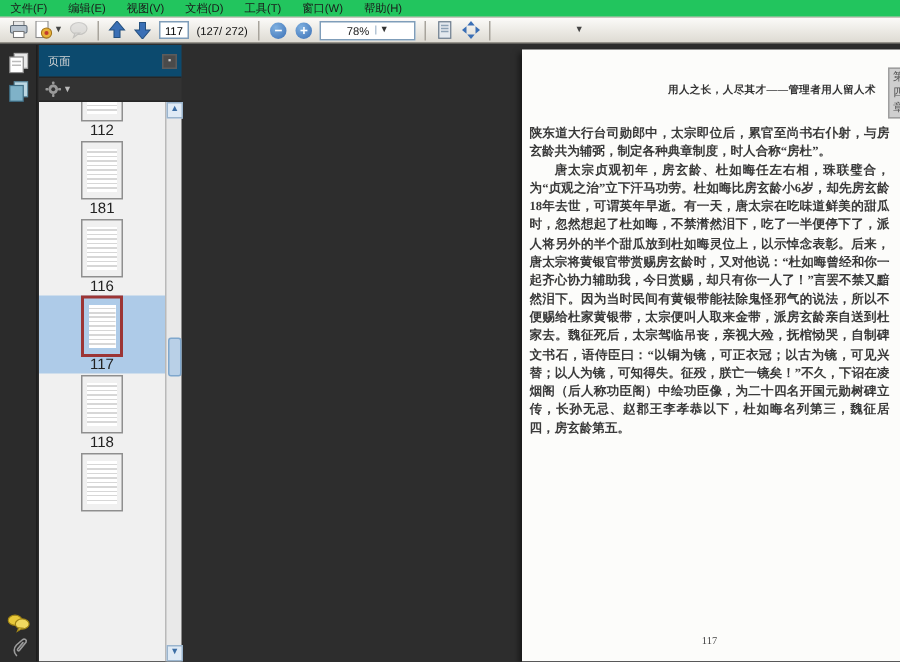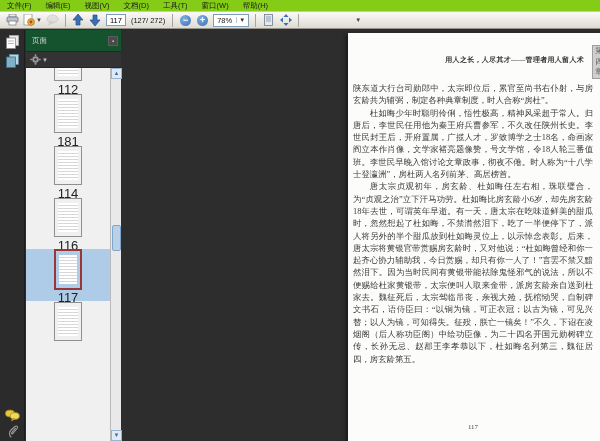--- a/index.html
+++ b/index.html
@@ -2,72 +2,72 @@
 <html><head>
 <meta charset="utf-8">
 <style>
   * { margin:0; padding:0; box-sizing:border-box; }
   html,body { width:600px; height:441px; overflow:hidden; }
   body { font-family:"Liberation Sans", sans-serif; font-size:8px; color:#222; background:#2d2d2d; }
   #window { position:relative; width:600px; height:441px; }
 
   
   #menubar { position:absolute; left:0; top:0; width:600px; height:12px;
-    background:#84cc16; border-bottom:1px solid #c9c6bd; display:flex; align-items:center; }
+    background:#22c55e; border-bottom:1px solid #c9c6bd; display:flex; align-items:center; }
   .menu-item { padding:0 7px; font-size:7.5px; line-height:11px; color:#1a1a1a; cursor:default; }
 
   
   #toolbar { position:absolute; left:0; top:12px; width:600px; height:17px;
     background:linear-gradient(#fbfaf8,#dedbd3); border-bottom:1px solid #96938b;
     display:flex; align-items:center; padding:0 4px; }
   .tb-btn { height:15px; min-width:15px; display:flex; align-items:center; justify-content:center;
     margin:0 1px; border:1px solid transparent; border-radius:2px; background:transparent; cursor:pointer; }
   .tb-btn.disabled { opacity:.45; cursor:default; }
   .tb-sep { width:1px; height:13px; background:#a8a49c; margin:0 4px; }
   .caret { font-size:6px; color:#444; margin-left:1px; }
   #page-input { width:20px; height:12px; font-size:7.5px; text-align:center;
     border:1px solid #7f9db9; background:#fff; margin:0 2px; }
   #page-info { font-size:7.5px; color:#111; margin:5px 3px; white-space:nowrap; }
   #zoom-combo { display:flex; align-items:center; height:13px; border:1px solid #7f9db9;
-    background:#fff; padding:0 1px; margin:0 2px; cursor:pointer; }
+    background:#fff; padding:0 15px; margin:0 2px; cursor:pointer; }
   #zoom-combo span.val { font-size:7.5px; padding:0 4px 0 2px; }
   #zoom-combo .cb-caret { border-left:1px solid #b5c6d6; padding:0 2px; font-size:6px; color:#333; }
   #search-input { width:48px; height:13px; font-size:7.5px; border:1px solid #7f9db9;
     background:#fff; padding:0 3px; margin-left:3px;margin-top:36px; }
   .circle-ic { width:11px; height:11px; border-radius:50%;
     background:radial-gradient(circle at 35% 30%, #7fb0e0, #3a6fb5); color:#fff;
     font-size:9px; line-height:10px; text-align:center; font-weight:bold; }
 
   
   #main { position:absolute; left:0; top:30px; width:600px; height:411px; background:#2d2d2d; }
 
   
   #navstrip { position:absolute; left:0; top:0; width:25px; height:411px; background:#2b2b2b;
     border-right:1px solid #1d1d1d; }
   .nav-ic { position:absolute; left:4px; width:17px; height:16px; display:flex;
     align-items:center; justify-content:center; cursor:pointer; }
 
   
   #panel { position:absolute; left:26px; top:0; width:95px; height:411px; background:#333; }
-  #panel-header { position:absolute; left:0; top:0; width:95px; height:22px; background:#14532d;
+  #panel-header { position:absolute; left:0; top:0; width:95px; height:22px; background:#0c4a6e;
     border-bottom:1px solid #262626; display:flex; align-items:center; }
   #panel-title { color:#d8d8d8; font-size:7.5px; padding-left:6px; flex:1; }
   #panel-menu-btn { width:10px; height:10px; margin-right:3px; background:#4a4a4a;
     border:1px solid #5c5c5c; color:#ccc; font-size:6px; line-height:8px; text-align:center; cursor:pointer; }
   #panel-options { position:absolute; left:0; top:22px; width:95px; height:16px; background:#333;
     border-bottom:1px solid #262626; display:flex; align-items:center; padding-left:4px; }
   #thumb-list { position:absolute; left:0; top:38px; width:84px; height:373px;
     background:#f0f0f0; overflow:hidden; }
   .thumb-item { width:84px; height:52px; position:relative; cursor:pointer; }
   .thumb-item .pg { position:absolute; left:28px; top:1px; width:28px; height:39px;
     background:#fff; border:1px solid #8f8f8f; padding:4px 3px;
     background-image:repeating-linear-gradient(#fff 0 2px, #d7d7d7 2px 3px);
     background-clip:content-box; background-origin:content-box; }
   .thumb-item .lbl { position:absolute; left:0; top:41px; width:84px; text-align:center;
-    font-size:13px; color:#222; }
+    font-size:10px; color:#222; }
   .thumb-item.selected { background:#aecbe8; }
   .thumb-item.selected .pg { border:2px solid #9c3535; top:0; height:41px; }
   #thumb-scrollbar { position:absolute; left:84px; top:38px; width:11px; height:373px;
     background:#e9e9e9; border-left:1px solid #b9b9b9; }
   .sb-btn { position:absolute; left:0; width:11px; height:11px; background:#dfeaf5;
     border:1px solid #9ab4cd; color:#3c6ea5; font-size:6px; line-height:9px; text-align:center; cursor:pointer; }
   #sb-thumb { position:absolute; left:1px; top:157px; width:9px; height:26px;
     background:#b9d0e7; border:1px solid #7fa7cd; border-radius:2px; cursor:grab; }
 
   
@@ -77,21 +77,21 @@
   #chapter-tab { position:absolute; right:2px; top:12px; width:14px; height:34px;
     background:#cfcfcf; border:1px solid #9e9e9e; color:#555; font-size:7.5px;
     line-height:10.5px; text-align:center; font-family:"Liberation Serif", serif;
     display:flex; flex-direction:column; align-items:center; justify-content:center; }
   #page-header { position:absolute; left:4px; top:22px; width:232px; text-align:right;
     font-size:7px; font-weight:bold; color:#333; letter-spacing:.3px;
     font-family:Liberation Serif, serif; white-space:nowrap; overflow:hidden; }
   #page-body { position:absolute; left:5px; top:50px; width:240px; height:336px;
     font-family:"Liberation Serif", serif; font-size:8.4px; line-height:12.3px;
     color:#3a3a3a; text-align:justify; overflow:hidden; }
-  #page-body p { text-indent:2em; }
+  #page-body p { text-indent:2em;font-weight:bold; }
   #page-body p.noindent { text-indent:0; }
   #page-footer { position:absolute; left:5px; top:390px; width:240px; text-align:center;
     font-size:7px; color:#444; font-family:"Liberation Serif", serif; }
 
   svg { display:block; }
 </style>
 </head>
 <body>
 
 <div id="window">
@@ -227,29 +227,29 @@
           <div class="thumb-item" style="margin-top: -27px;">
             <div class="pg"></div>
             <div class="lbl">112</div>
           </div>
           <div class="thumb-item">
             <div class="pg"></div>
             <div class="lbl">181</div>
           </div>
           <div class="thumb-item">
             <div class="pg"></div>
-            <div class="lbl">114</div>
-          </div>
-          <div class="thumb-item">
-            <div class="pg"></div>
             <div class="lbl">116</div>
           </div>
           <div class="thumb-item selected">
             <div class="pg"></div>
             <div class="lbl">117</div>
+          </div>
+          <div class="thumb-item">
+            <div class="pg"></div>
+            <div class="lbl">118</div>
           </div>
           <div class="thumb-item">
             <div class="pg"></div>
             <div class="lbl"></div>
           </div>
         </div>
       <div id="thumb-scrollbar">
         <div class="sb-btn" style="top:0;">▲</div>
         <div id="sb-thumb"></div>
         <div class="sb-btn" style="bottom:0;">▼</div>
@@ -259,21 +259,20 @@
     <div id="docarea">
       <div id="page">
         <div id="chapter-tab">
             <div>第</div>
             <div>四</div>
             <div>章</div>
           </div>
         <div id="page-header">用人之长，人尽其才——管理者用人留人术</div>
         <div id="page-body">
             <p class="noindent">陕东道大行台司勋郎中，太宗即位后，累官至尚书右仆射，与房玄龄共为辅弼，制定各种典章制度，时人合称“房杜”。</p>
-            <p>杜如晦少年时聪明伶俐，悟性极高，精神风采超于常人。归唐后，李世民任用他为秦王府兵曹参军，不久改任陕州长史。李世民封王后，开府置属，广揽人才，罗致博学之士18名，命画家阎立本作肖像，文学家褚亮题像赞，号文学馆，令18人轮三番值班。李世民早晚入馆讨论文章政事，彻夜不倦。时人称为“十八学士登瀛洲”，房杜两人名列前茅、高居榜首。</p>
             <p>唐太宗贞观初年，房玄龄、杜如晦任左右相，珠联璧合，为“贞观之治”立下汗马功劳。杜如晦比房玄龄小6岁，却先房玄龄18年去世，可谓英年早逝。有一天，唐太宗在吃味道鲜美的甜瓜时，忽然想起了杜如晦，不禁潸然泪下，吃了一半便停下了，派人将另外的半个甜瓜放到杜如晦灵位上，以示悼念表彰。后来，唐太宗将黄银官带赏赐房玄龄时，又对他说：“杜如晦曾经和你一起齐心协力辅助我，今日赏赐，却只有你一人了！”言罢不禁又黯然泪下。因为当时民间有黄银带能祛除鬼怪邪气的说法，所以不便赐给杜家黄银带，太宗便叫人取来金带，派房玄龄亲自送到杜家去。魏征死后，太宗驾临吊丧，亲视大殓，抚棺恸哭，自制碑文书石，语侍臣曰：“以铜为镜，可正衣冠；以古为镜，可见兴替；以人为镜，可知得失。征殁，朕亡一镜矣！”不久，下诏在凌烟阁（后人称功臣阁）中绘功臣像，为二十四名开国元勋树碑立传，长孙无忌、赵郡王李孝恭以下，杜如晦名列第三，魏征居四，房玄龄第五。</p>
           </div>
         <div id="page-footer">117</div>
       </div>
     </div>
 
   </div>
 </div>
 
 </body></html>

